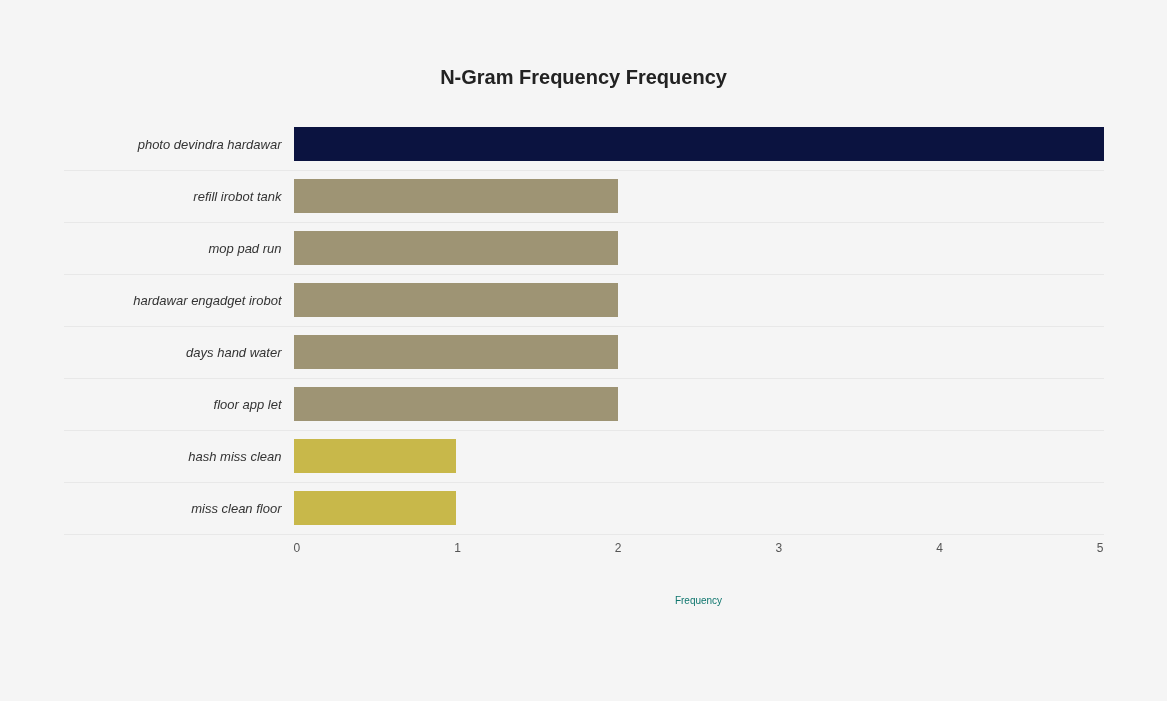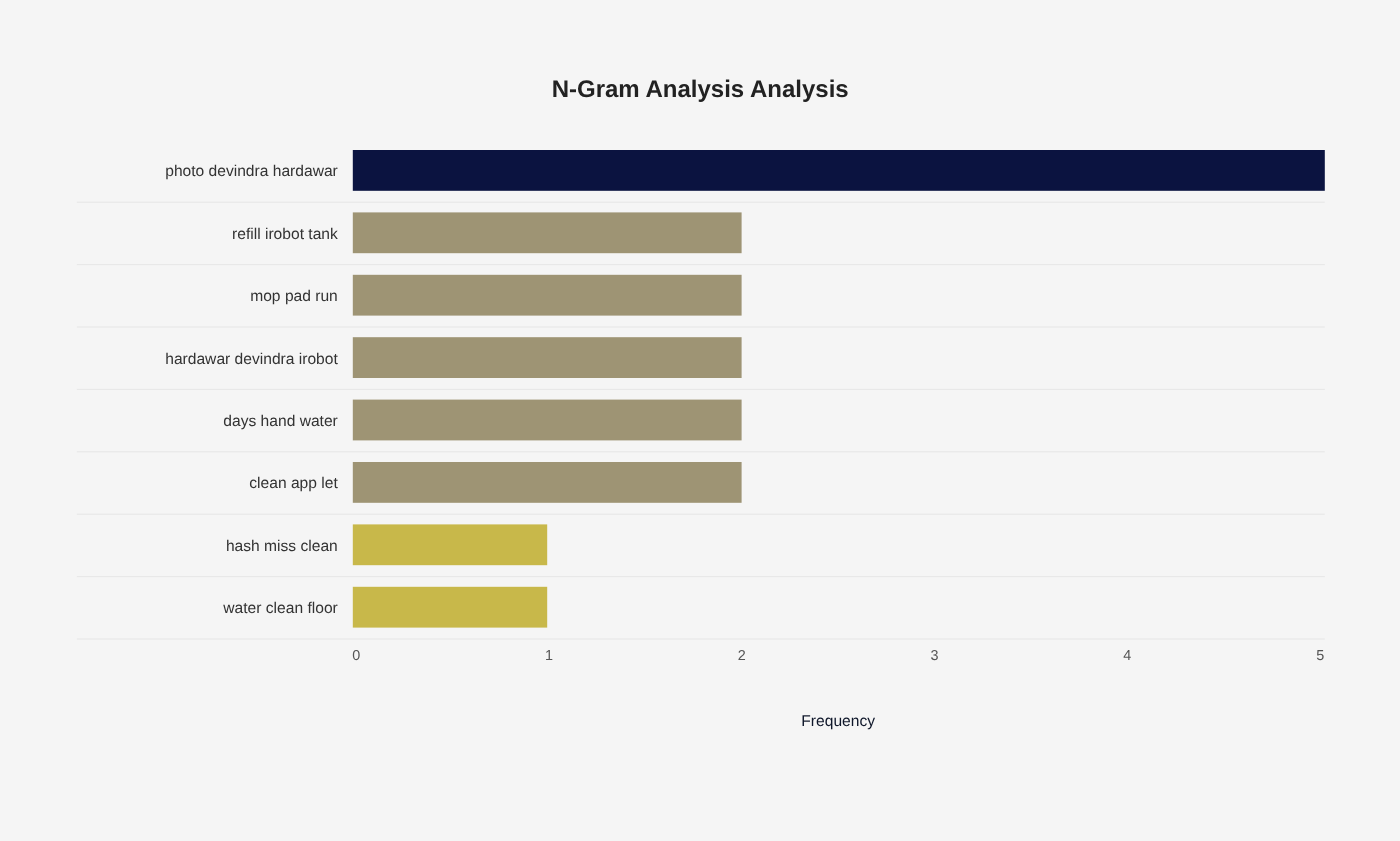--- a/index.html
+++ b/index.html
@@ -49,44 +49,44 @@
       height: 34px;
     }
     .bar-fill {
       height: 100%;
       position: absolute;
       left: 0;
       top: 0;
     }
     .x-label {
       text-align: center;
-      font-size: 13px;
-      color: #0f172a;
+      font-size: 10px;
+      color: #0f766e;
       margin-top: 40px;
       margin-left: 230px;
     }
     .axis-wrapper {
       position: relative;
       margin-left: 230px;
     }
     .tick-labels {
       display: flex;
       justify-content: space-between;
       padding: 6px 0 0 0;
       font-size: 12px;
       color: #555;
     }
   </style>
 </head>
 <body>
 
 <div class="chart-container">
-  <div class="chart-title">N-Gram Analysis Analysis</div>
+  <div class="chart-title">N-Gram Frequency Frequency</div>
 
-  <div style="position: relative;">
+  <div style="position: relative; font-style: italic;">
 
     <div style="position: absolute; left: 230px; top: 0; right: 0; bottom: 0; pointer-events: none; z-index: 0;">
       <div id="gridlines-container" style="position: relative; height: 100%;"></div>
     </div>
 
     <div class="chart-area" id="bar-rows">
     <div class="bar-row">
           <div class="bar-label">photo devindra hardawar</div>
           <div class="bar-track">
             <div class="bar-fill" style="width: 100%; background-color: rgb(11, 19, 64);"></div>
@@ -98,45 +98,45 @@
             <div class="bar-fill" style="width: 40%; background-color: rgb(158, 148, 116);"></div>
           </div>
         </div>
         <div class="bar-row">
           <div class="bar-label">mop pad run</div>
           <div class="bar-track">
             <div class="bar-fill" style="width: 40%; background-color: rgb(158, 148, 116);"></div>
           </div>
         </div>
         <div class="bar-row">
-          <div class="bar-label">hardawar devindra irobot</div>
+          <div class="bar-label">hardawar engadget irobot</div>
           <div class="bar-track">
             <div class="bar-fill" style="width: 40%; background-color: rgb(158, 148, 116);"></div>
           </div>
         </div>
         <div class="bar-row">
           <div class="bar-label">days hand water</div>
           <div class="bar-track">
             <div class="bar-fill" style="width: 40%; background-color: rgb(158, 148, 116);"></div>
           </div>
         </div>
         <div class="bar-row">
-          <div class="bar-label">clean app let</div>
+          <div class="bar-label">floor app let</div>
           <div class="bar-track">
             <div class="bar-fill" style="width: 40%; background-color: rgb(158, 148, 116);"></div>
           </div>
         </div>
         <div class="bar-row">
           <div class="bar-label">hash miss clean</div>
           <div class="bar-track">
             <div class="bar-fill" style="width: 20%; background-color: rgb(200, 184, 74);"></div>
           </div>
         </div>
         <div class="bar-row">
-          <div class="bar-label">water clean floor</div>
+          <div class="bar-label">miss clean floor</div>
           <div class="bar-track">
             <div class="bar-fill" style="width: 20%; background-color: rgb(200, 184, 74);"></div>
           </div>
         </div>
       </div>
   </div>
 
   <div class="axis-wrapper">
     <div class="tick-labels" id="tick-labels">
     <span>0</span>

